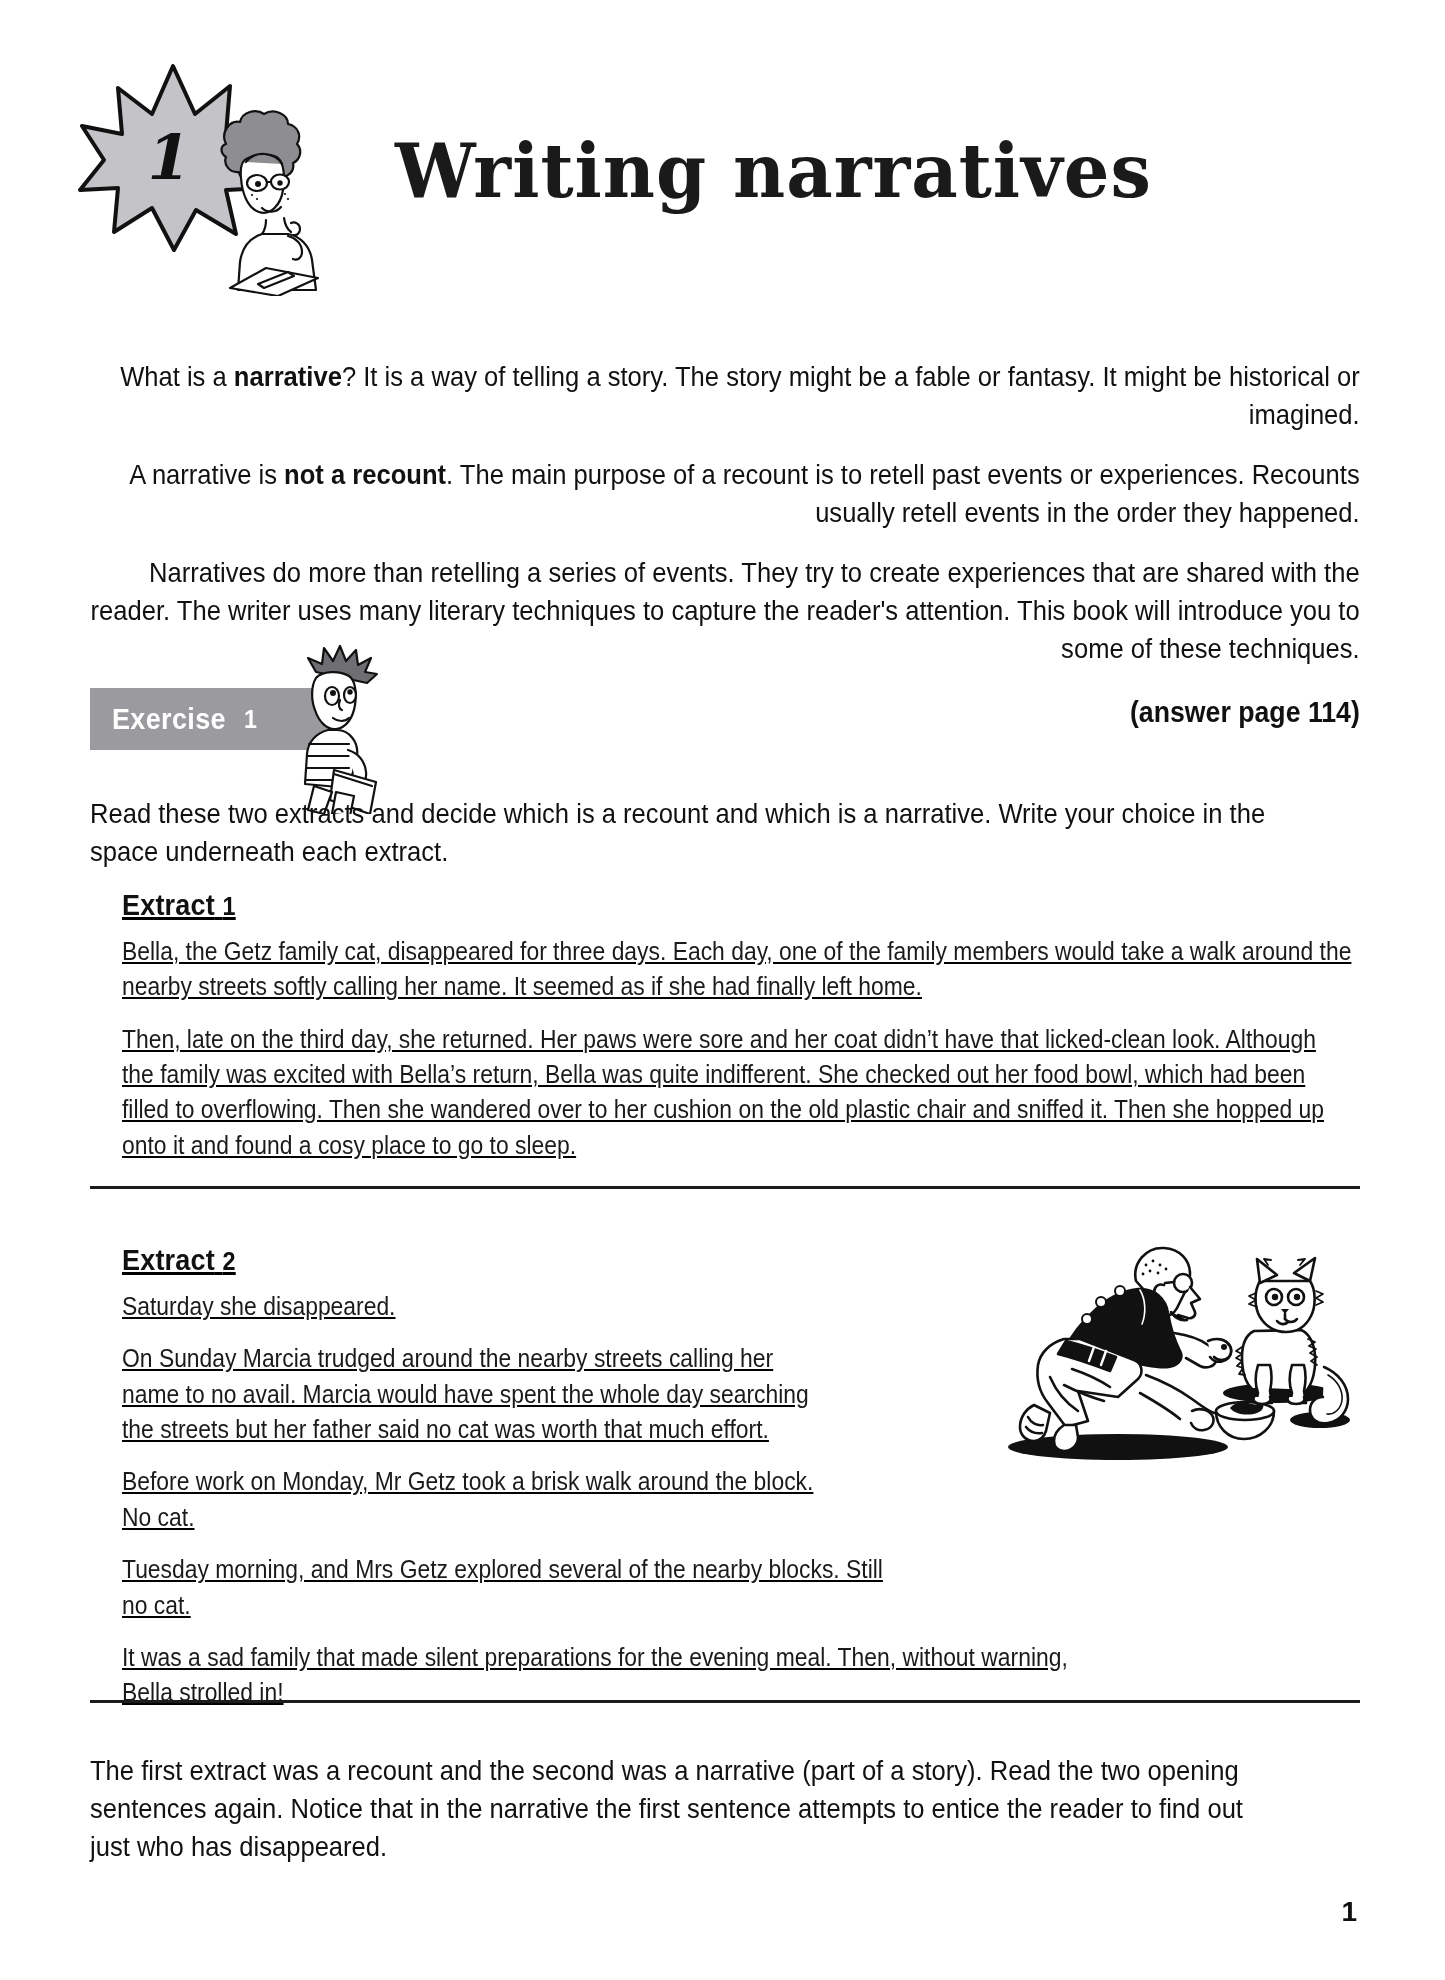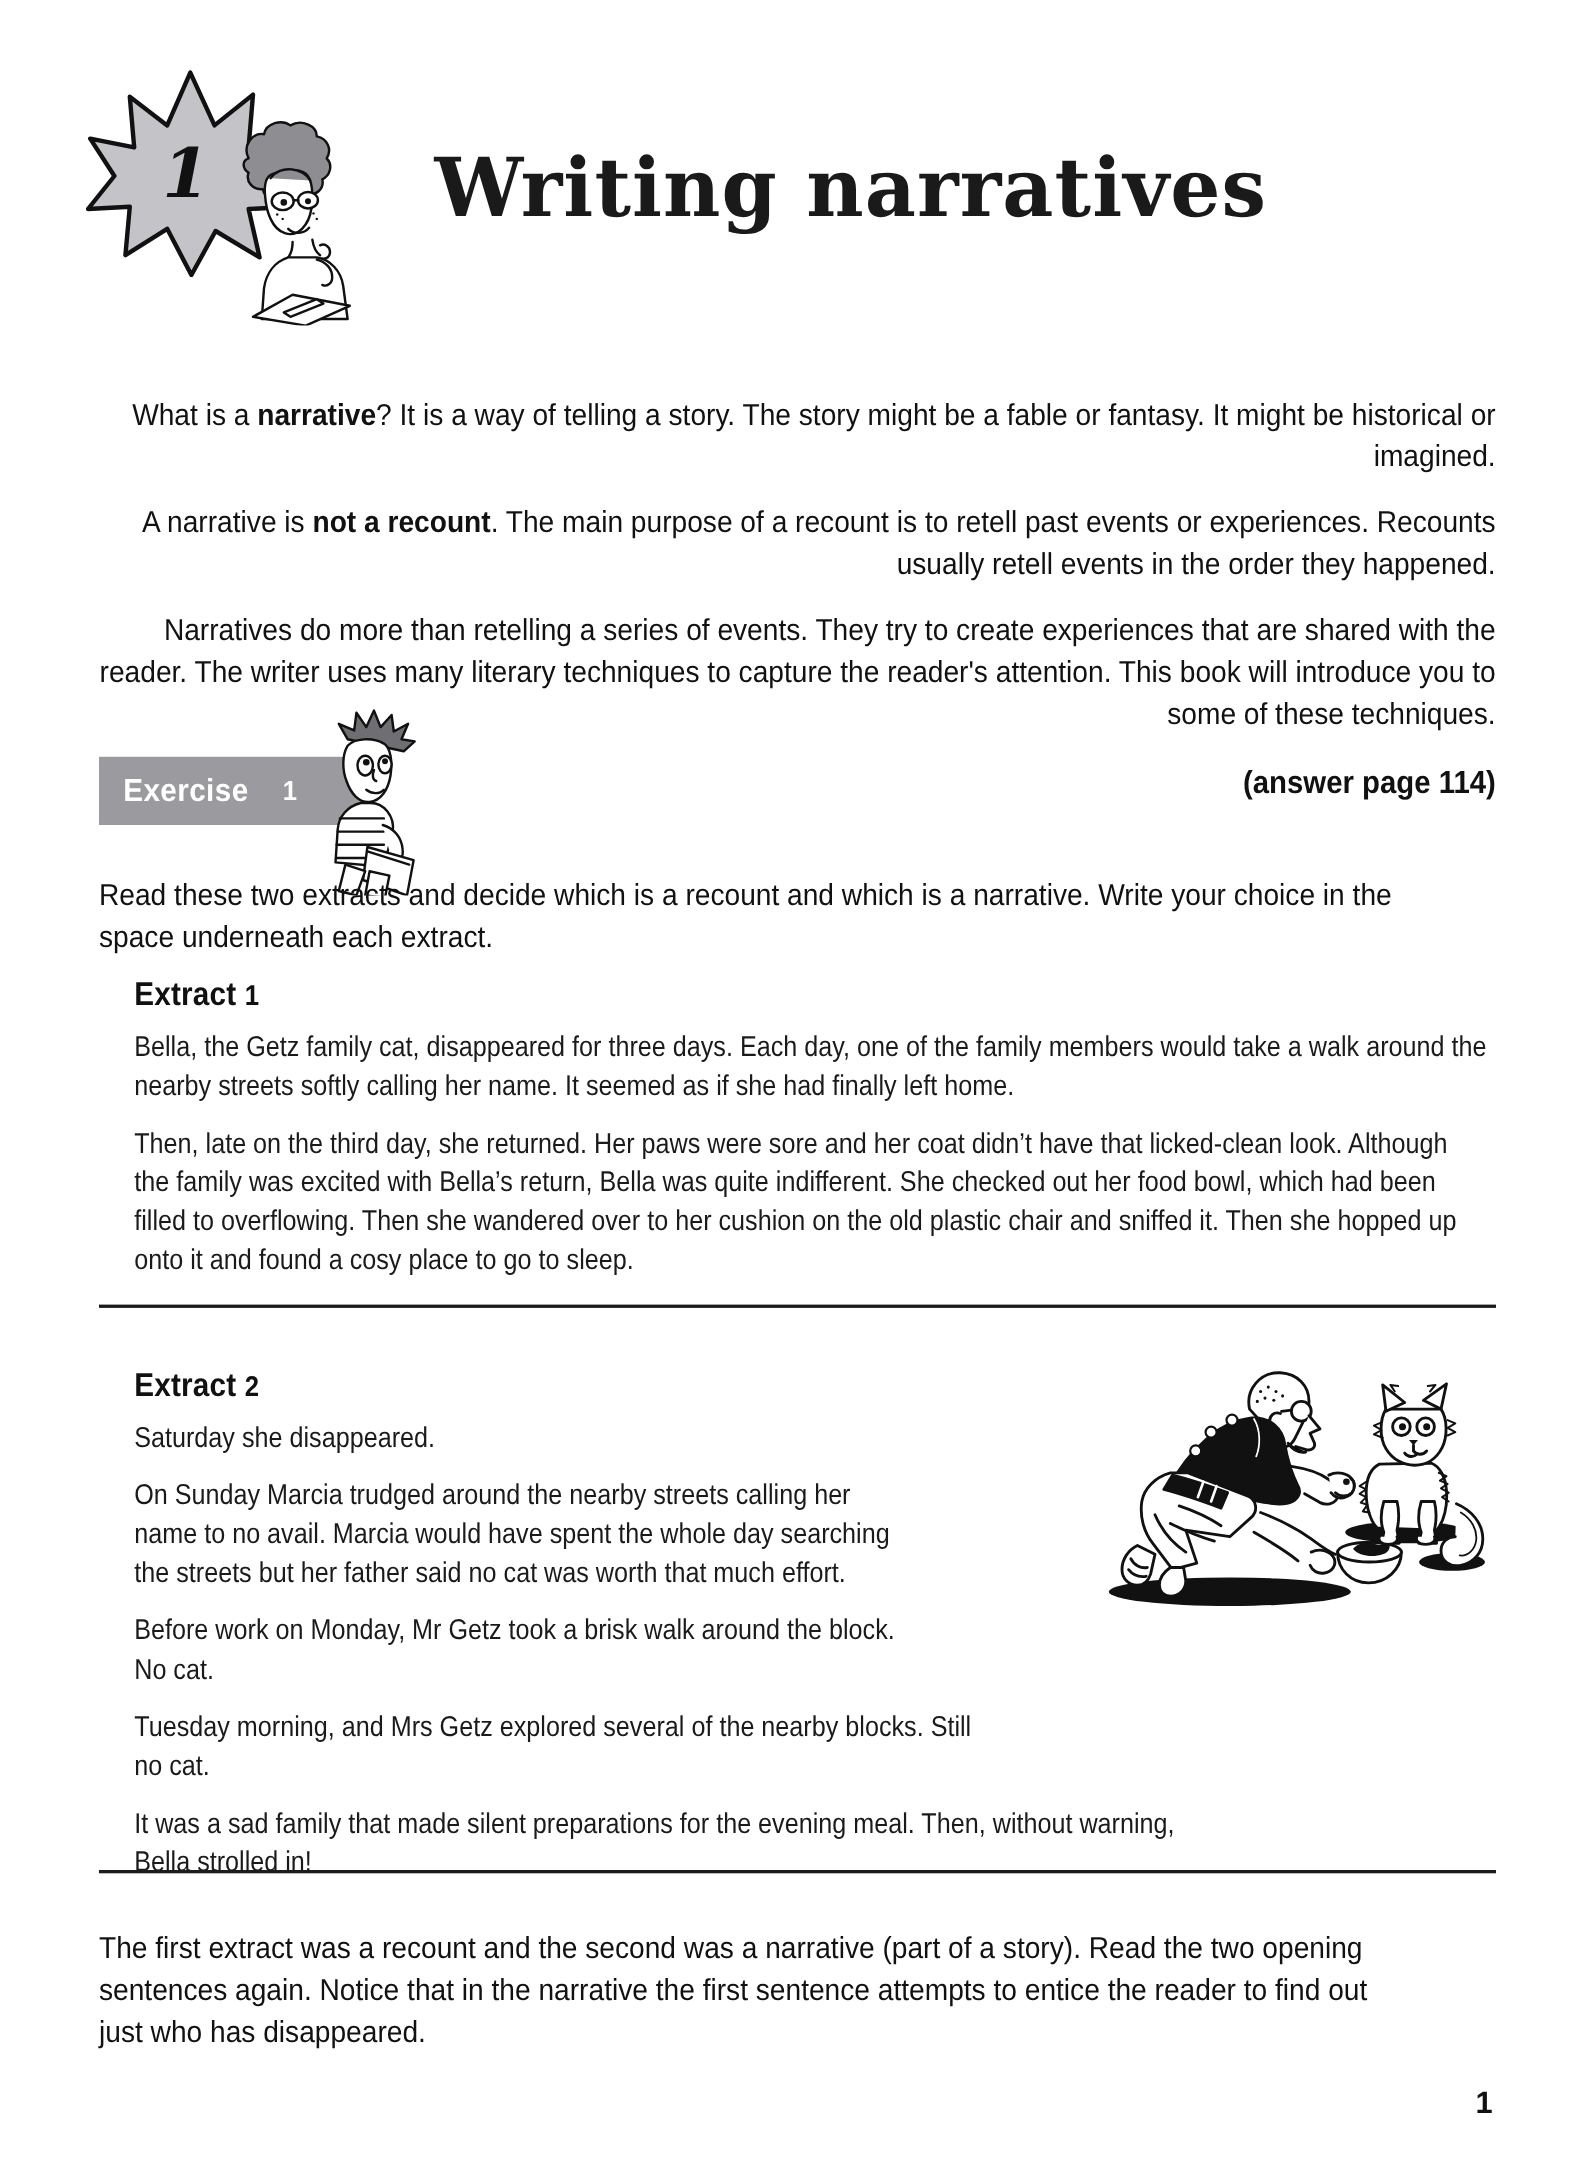--- a/index.html
+++ b/index.html
@@ -108,21 +108,20 @@
   }
   .exercise-tag {
     position: absolute;
     left: 0;
     top: 0;
     width: 240px;
     height: 62px;
     background: #9b9b9f;
     display: flex;
     align-items: center;
-    gap: 13px;
   }
   .exercise-tag .label {
     margin-left: 22px;
     color: #ffffff;
     font-family: "Liberation Sans", sans-serif;
     font-weight: 700;
     font-size: 29px;
     letter-spacing: 0.4px;
     transform: scaleX(0.93);
     transform-origin: left center;
@@ -168,20 +167,21 @@
     color: #111;
     transform: scaleX(0.93);
     transform-origin: left top;
   }
 
   
   .extract {
     position: absolute;
     left: 122px;
     width: 1230px;
+    text-decoration: underline;
   }
   .extract h3 {
     margin: 0 0 12px 0;
     font-family: "Liberation Sans", sans-serif;
     font-weight: 700;
     font-size: 30px;
     color: #111;
     letter-spacing: 0.2px;
     transform: scaleX(0.9);
     transform-origin: left center;

